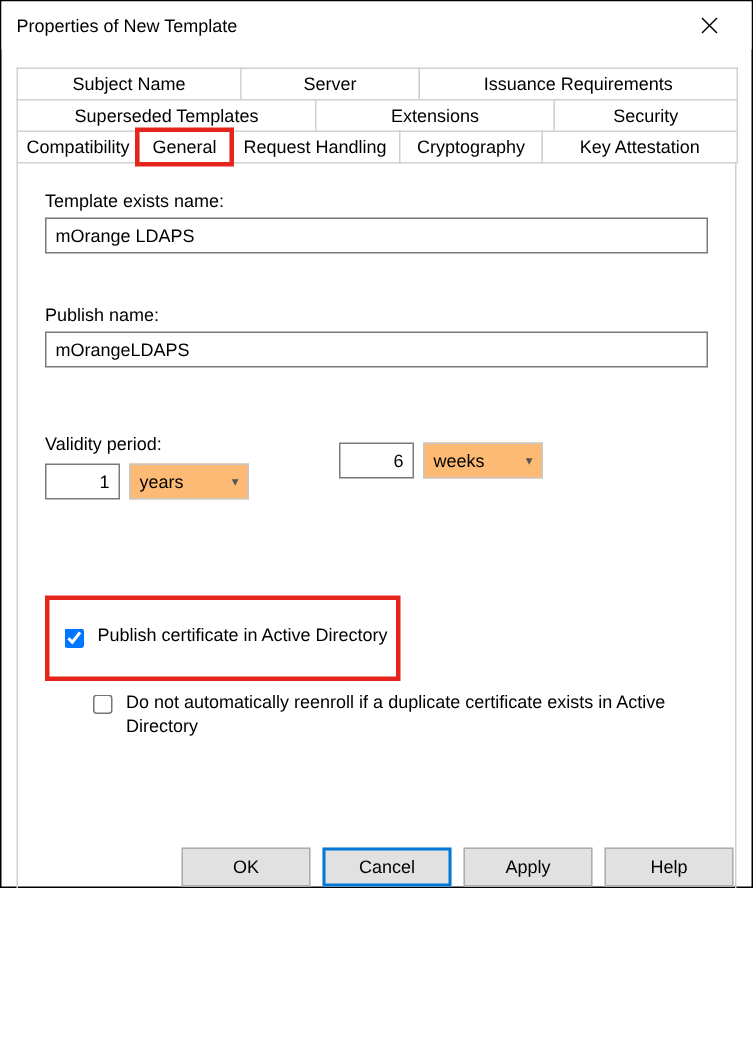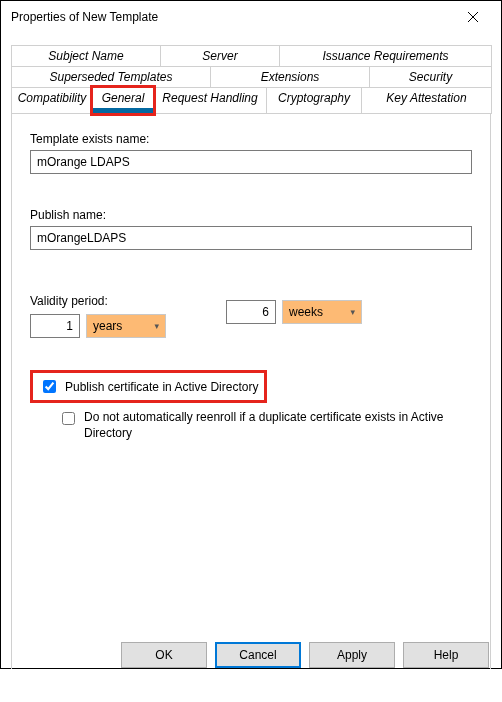--- a/index.html
+++ b/index.html
@@ -7,21 +7,21 @@
       font-family: "Segoe UI", Tahoma, sans-serif;
       font-size: 12px;
     }
     body {
       margin: 0;
       padding: 0;
       background: #fff;
     }
     .window {
       width: 502px;
-      height: 669px;
+      height: 592px;
       border: 1px solid #000;
       background: #fff;
       position: relative;
     }
     .titlebar {
       height: 32px;
       display: flex;
       align-items: center;
       padding: 0 8px 0 10px;
       background: #fff;
@@ -37,37 +37,36 @@
       align-items: center;
       justify-content: center;
       cursor: pointer;
     }
     .close-btn svg { width: 12px; height: 12px; }
     .tabs-area {
       padding: 12px 10px 0 10px;
     }
     .tabrow {
       display: flex;
-      font-style: italic;
     }
     .tab {
       border: 1px solid #d0d0d0;
       border-bottom: none;
       background: #fff;
       padding: 3px 0;
       text-align: center;
       cursor: pointer;
       margin-right: -1px;
       font-size: 12px;
       position: relative;
     }
     .tab.active {
       background: #fff;
       z-index: 2;
-      border-bottom: 6px solid #0369a1;
+      border-bottom: 1px solid #0369a1;
     }
     .highlight-red {
       outline: 3px solid #e5241c;
       outline-offset: -1px;
       z-index: 3;
     }
     .content {
       border: 1px solid #d0d0d0;
       margin: 0 10px;
       height: 558px;
@@ -116,25 +115,25 @@
       justify-content: space-between;
       padding: 0 6px;
       cursor: pointer;
     }
     .dropdown .chev {
       font-size: 9px;
       color: #555;
     }
     .publish-box {
       border: 3px solid #e5241c;
-      padding: 4px 6px;
+      padding: 16px 6px;
       display: inline-flex;
-      align-items: center;
+      align-items: flex-start;
       gap: 6px;
-      margin-top: 32px;
+      margin-top: 64px;
     }
     .sub-check {
       margin-left: 28px;
       margin-top: 6px;
       display: flex;
       align-items: flex-start;
       gap: 6px;
     }
     .sub-check label {
       line-height: 16px;

